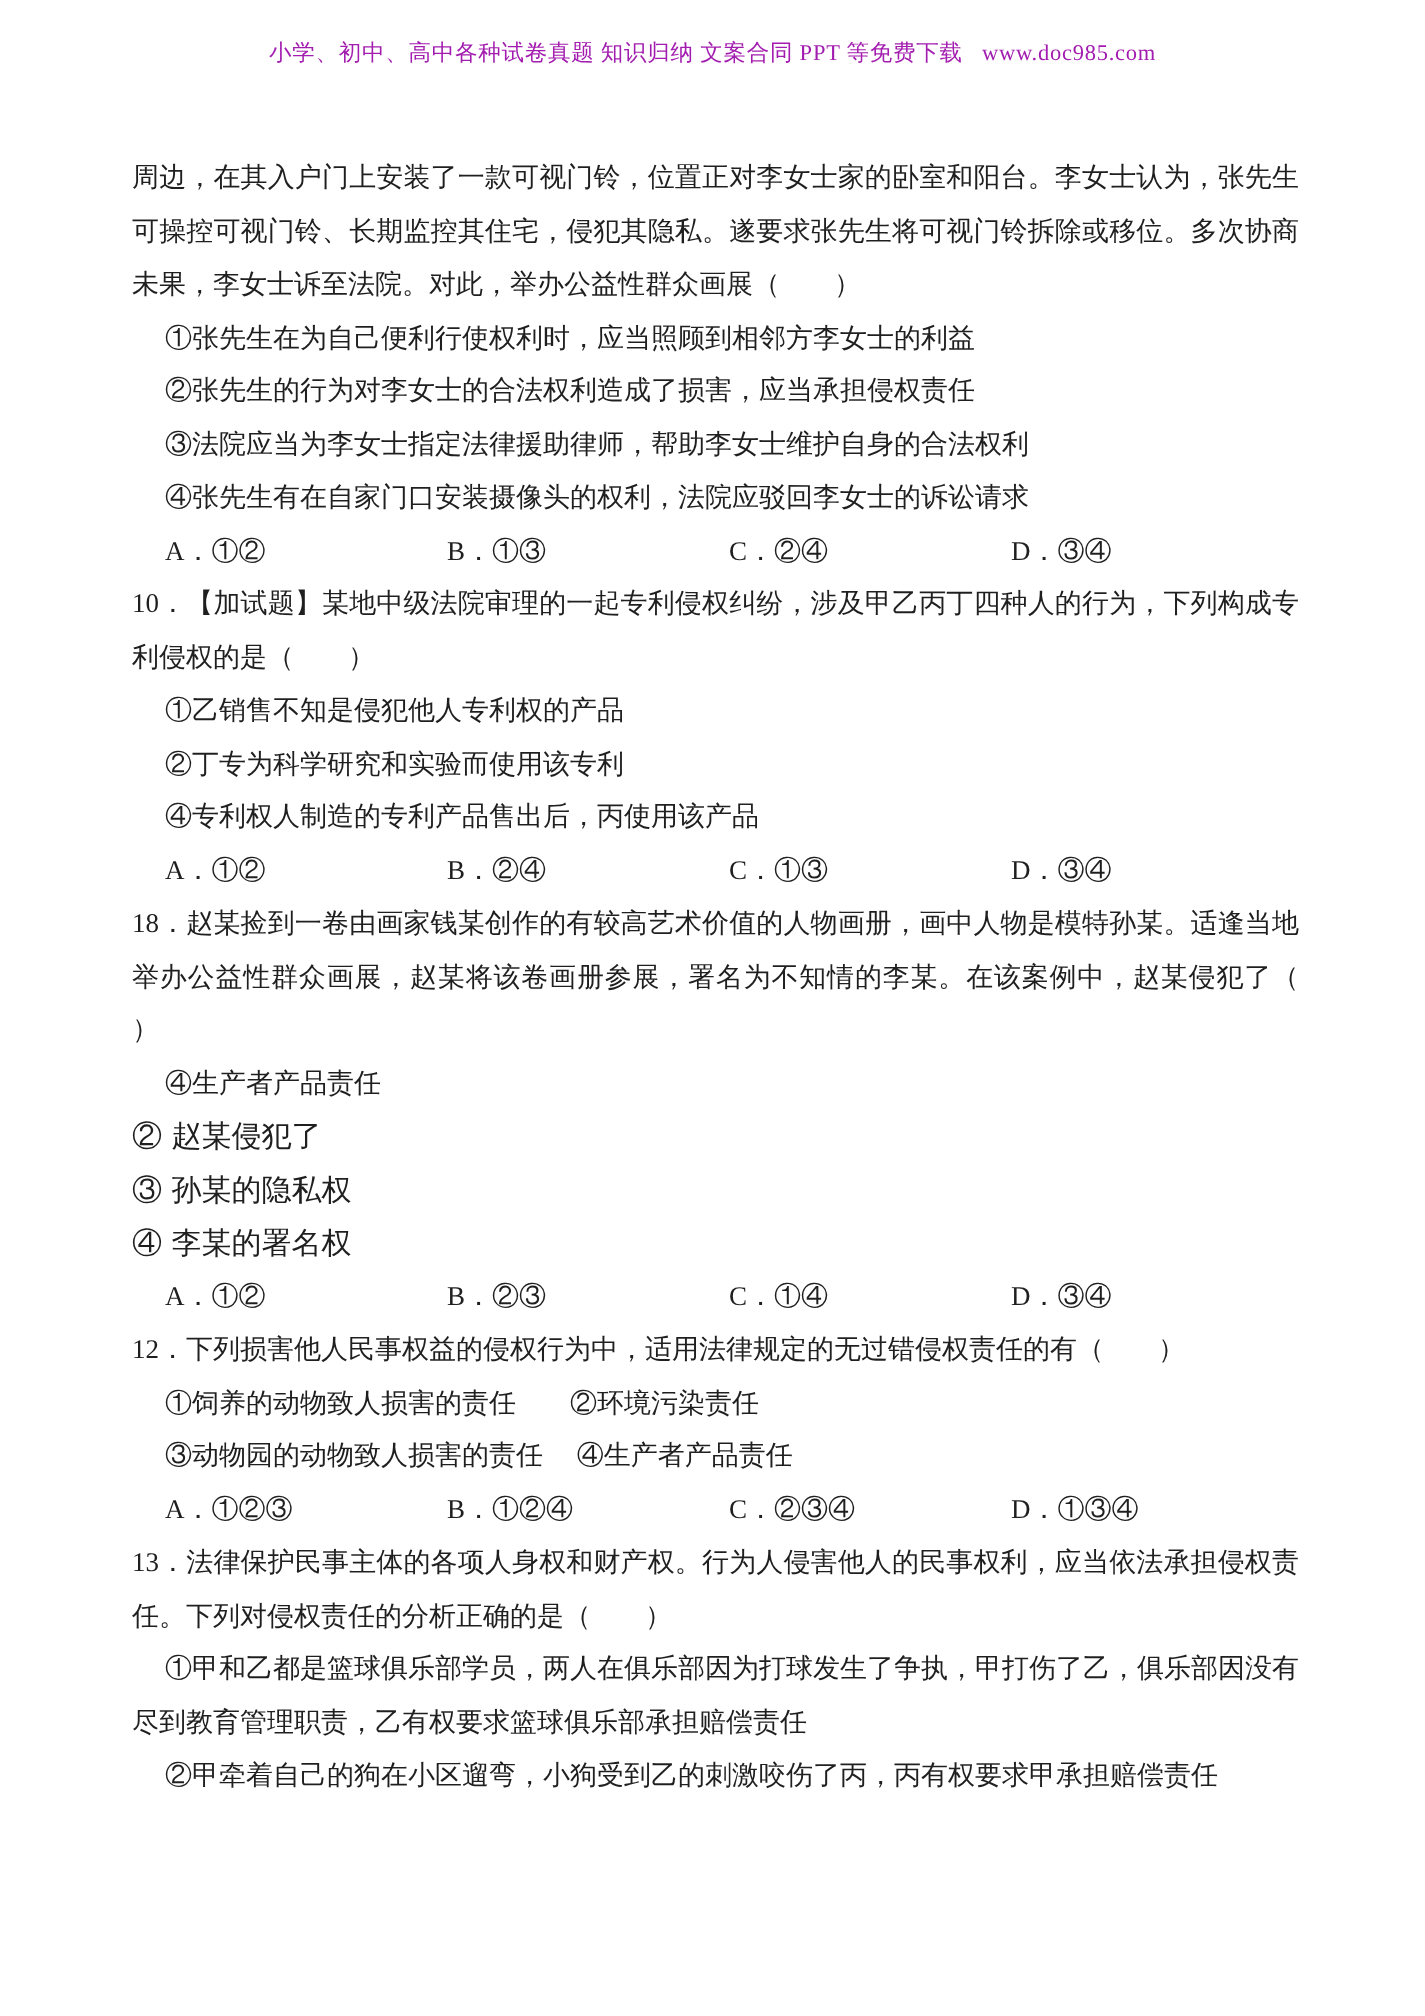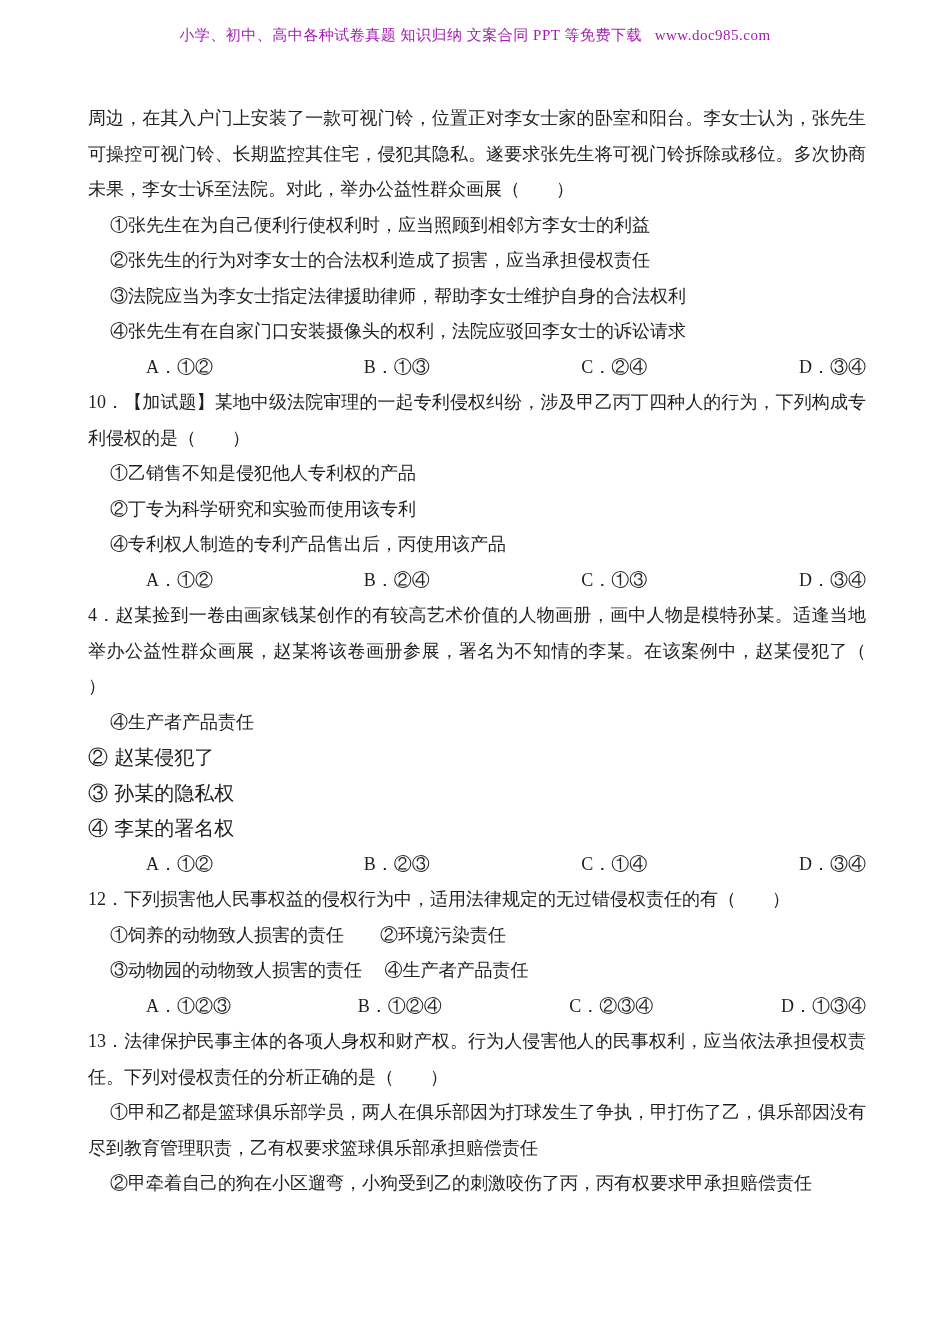--- a/index.html
+++ b/index.html
@@ -48,21 +48,21 @@
   
   .ind { padding-left: 22px; }
   
   .alt {
     padding-left: 0;
     font-size: 20px;
     font-family: "DejaVu Serif", "Liberation Serif", serif;
   }
   
   .opts { display: flex; padding-left: 22px; }
-  .opts span { display: inline-block; white-space: pre; margin-left: 36px; }
+  .opts span { display: inline-block; white-space: pre; }
   .opts .col { width: 188px; }
 </style>
 </head>
 <body>
 
 <div class="page-header">小学、初中、高中各种试卷真题 知识归纳 文案合同 PPT 等免费下载   www.doc985.com</div>
 
 <div class="doc">
 
   <div class="ln just">周边，在其入户门上安装了一款可视门铃，位置正对李女士家的卧室和阳台。李女士认为，张先生</div>
@@ -84,21 +84,21 @@
   <div class="ln ind">①乙销售不知是侵犯他人专利权的产品</div>
   <div class="ln ind">②丁专为科学研究和实验而使用该专利</div>
   <div class="ln ind">④专利权人制造的专利产品售出后，丙使用该产品</div>
   <div class="ln opts">
     <span class="col">A．①②</span>
     <span class="col">B．②④</span>
     <span class="col">C．①③</span>
     <span>D．③④</span>
   </div>
 
-  <div class="ln just">4．赵某捡到一卷由画家钱某创作的有较高艺术价值的人物画册，画中人物是模特孙某。适逢当地</div>
+  <div class="ln just">18．赵某捡到一卷由画家钱某创作的有较高艺术价值的人物画册，画中人物是模特孙某。适逢当地</div>
   <div class="ln just">举办公益性群众画展，赵某将该卷画册参展，署名为不知情的李某。在该案例中，赵某侵犯了（</div>
   <div class="ln">）</div>
   <div class="ln ind">④生产者产品责任</div>
   <div class="ln alt">② 赵某侵犯了</div>
   <div class="ln alt">③ 孙某的隐私权</div>
   <div class="ln alt">④ 李某的署名权</div>
   <div class="ln opts">
     <span class="col">A．①②</span>
     <span class="col">B．②③</span>
     <span class="col">C．①④</span>

